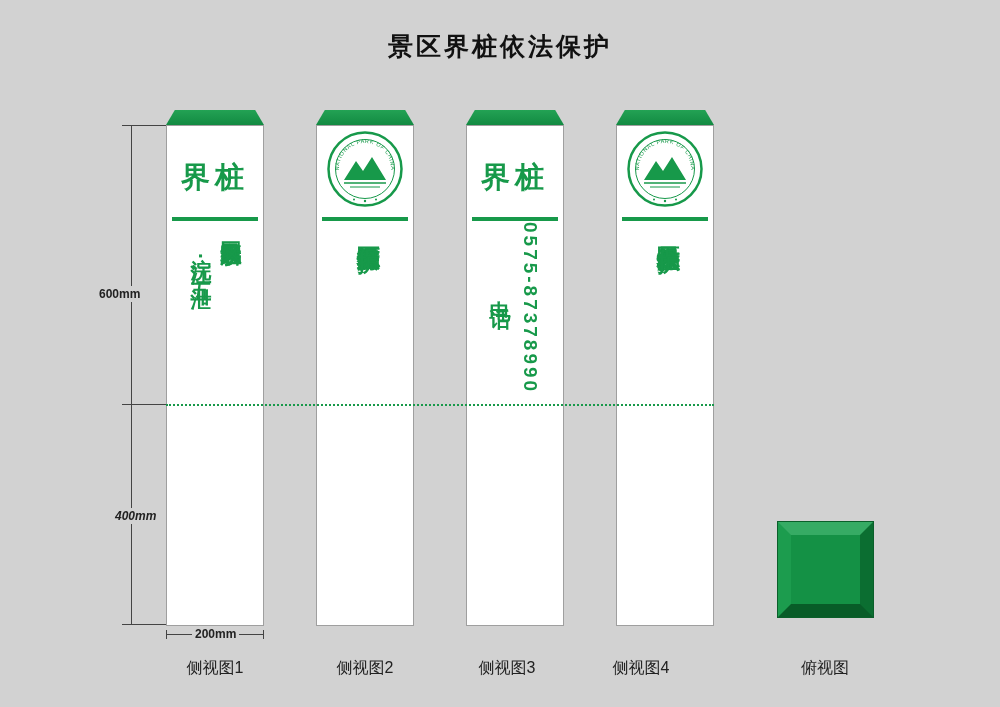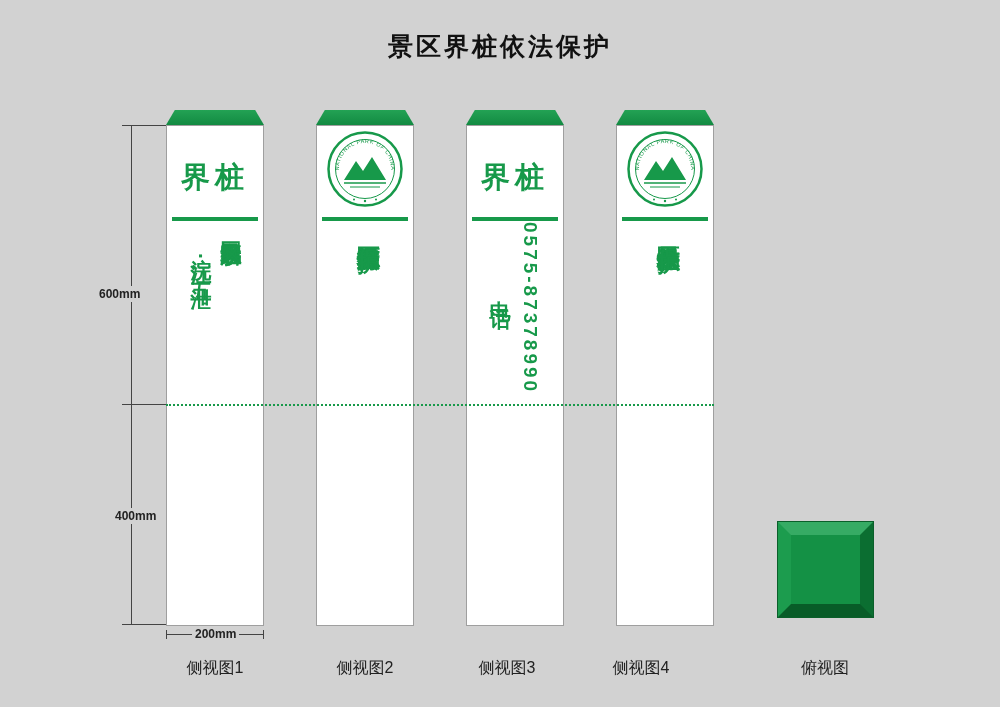--- a/index.html
+++ b/index.html
@@ -59,21 +59,21 @@
   .dim-vline { position:absolute; left:131px; top:125px; width:0; height:500px; border-left:1px solid #444; }
   .tick { position:absolute; height:1px; background:#444; }
   .tick-top    { left:122px; top:125px; width:44px; }
   .tick-mid    { left:122px; top:404px; width:44px; }
   .tick-bottom { left:122px; top:624px; width:44px; }
   .dim-label {
     position:absolute; font-size:12px; color:#222;
     background:#d2d2d2; padding:1px 3px; font-weight:bold;
   }
   .lbl-600 { left:96px; top:252px;margin-top:34px; }
-  .lbl-400 { left:112px; top:508px; }
+  .lbl-400 { left:112px; top:508px;font-style:italic; }
   .dim-hline { position:absolute; left:166px; top:634px; width:98px; height:1px; background:#444; }
   .dim-hline-tick { position:absolute; top:630px; width:1px; height:9px; background:#444; }
   .ht-left{ left:166px; } .ht-right{ left:263px; }
   .lbl-200 { left:192px; top:626px; font-size:12px; }
   
   .caption {
     position:absolute; top:658px; width:98px;
     text-align:center; font-size:16px; color:#222;
   }
   .c1{left:166px}.c2{left:316px}.c3{left:458px}.c4{left:592px}.c5{left:776px}

